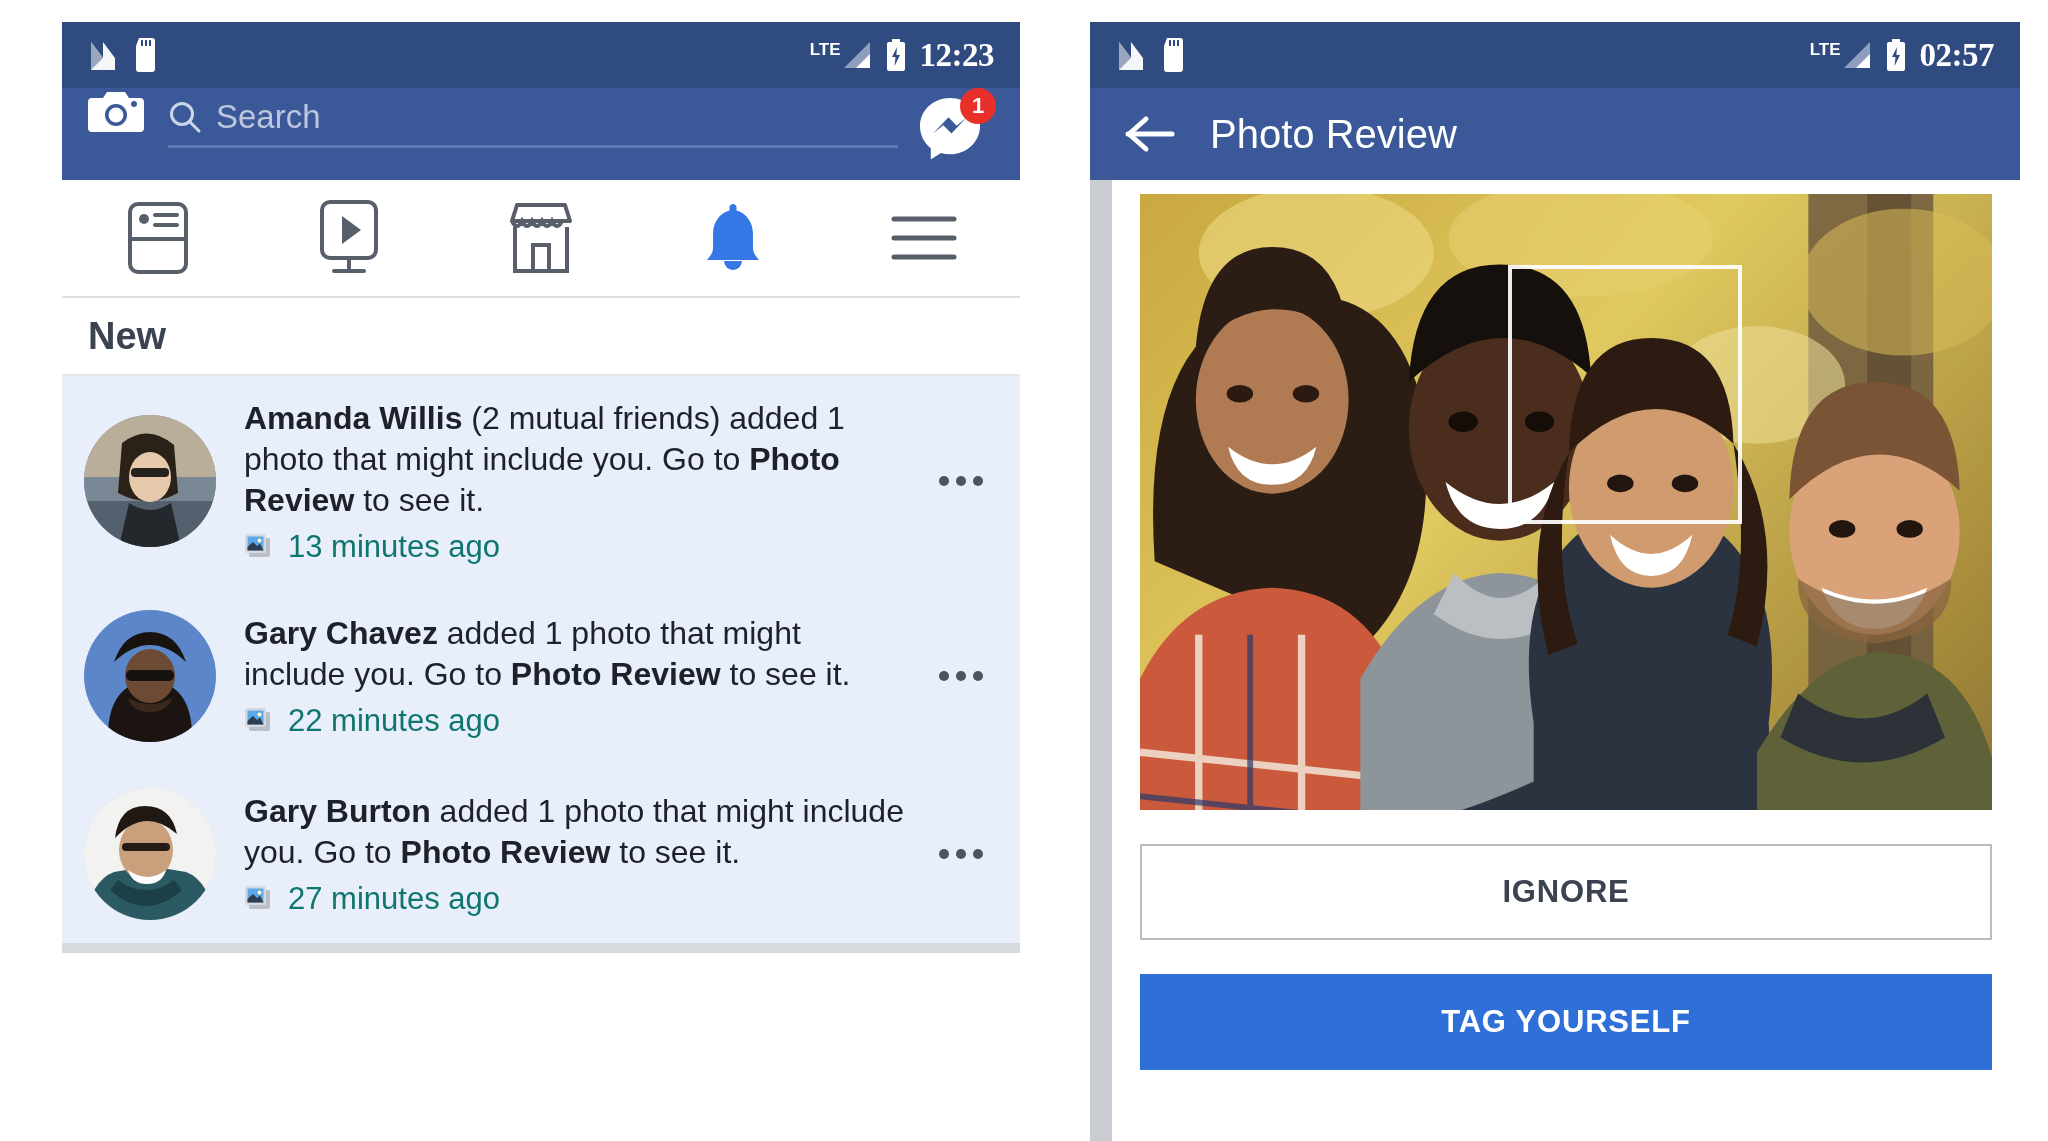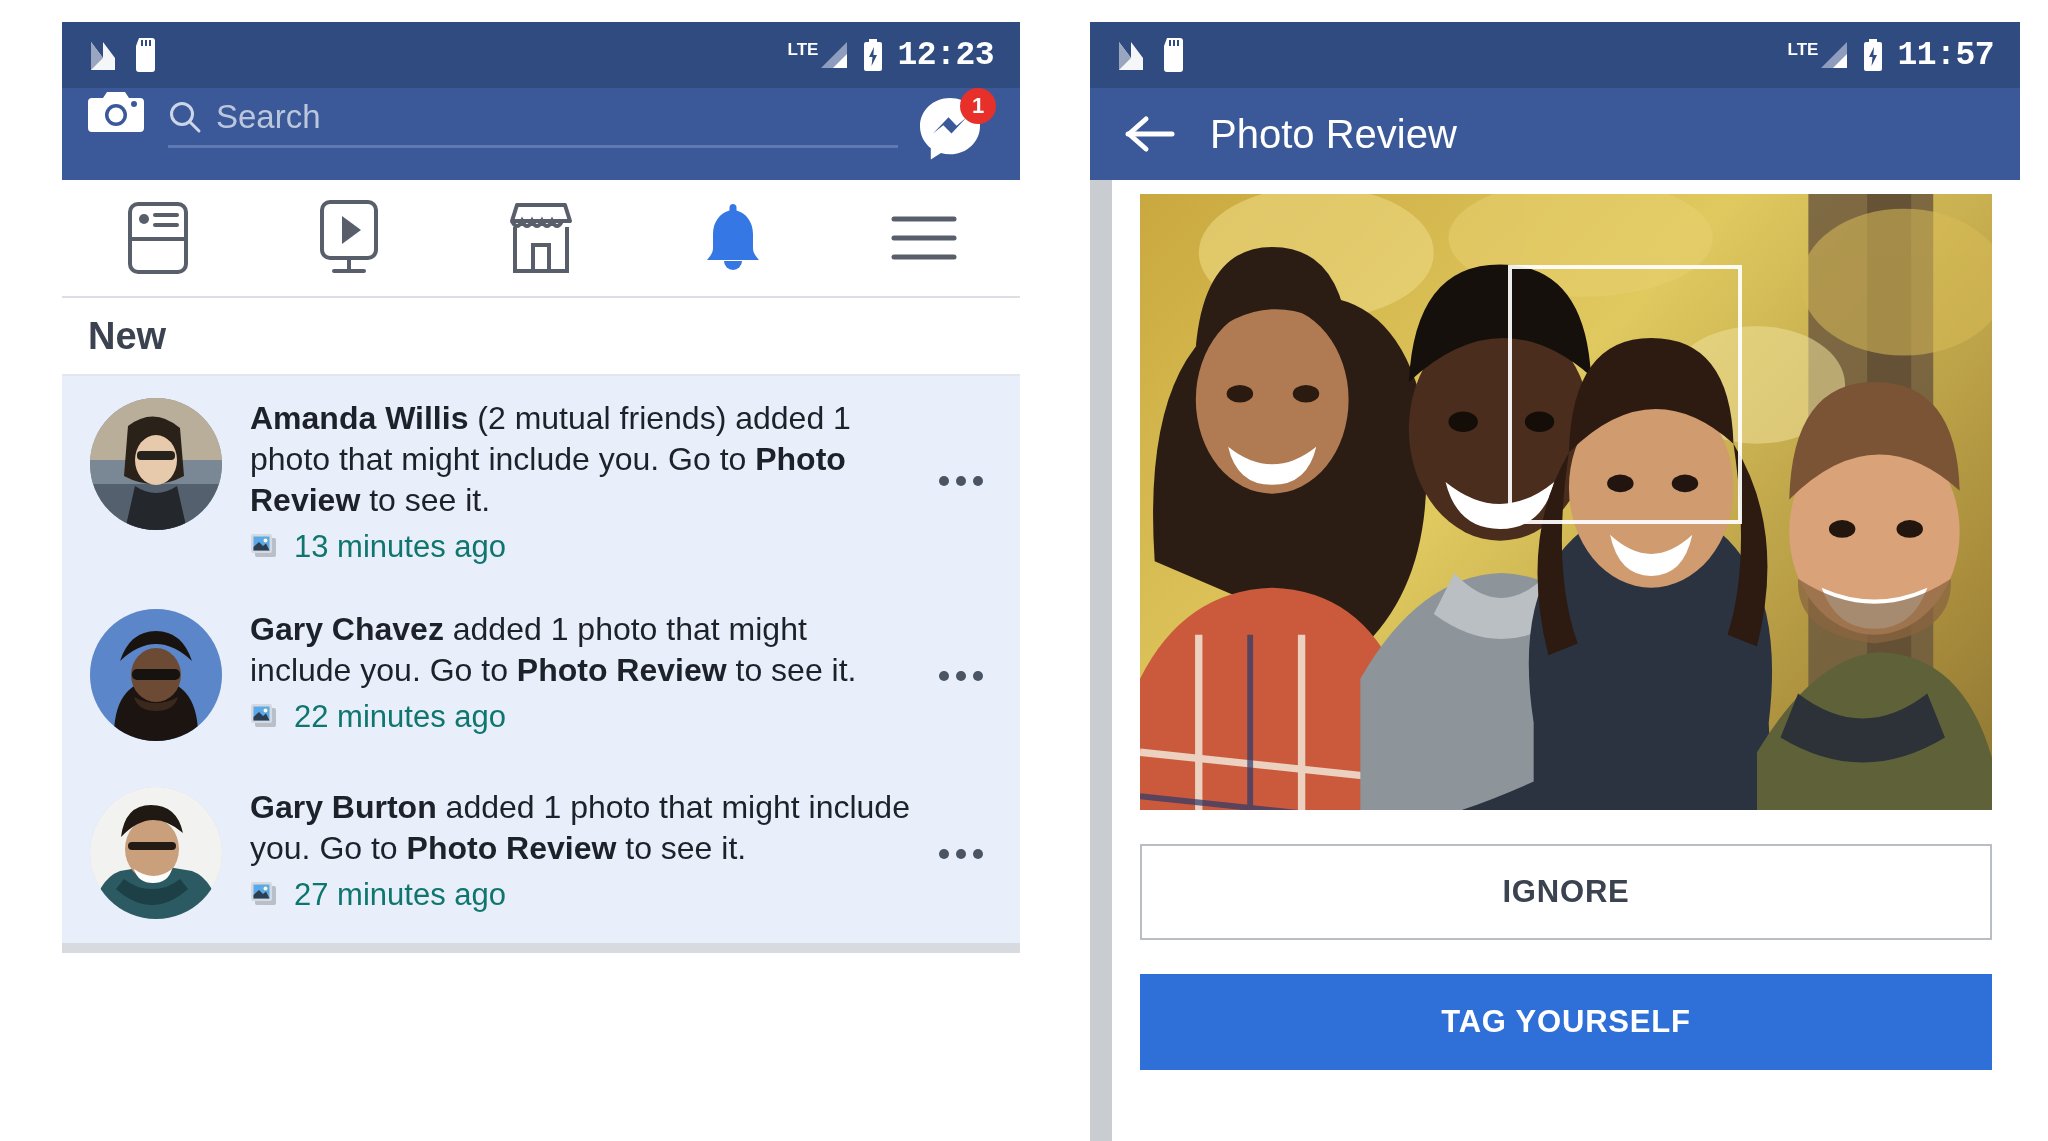--- a/index.html
+++ b/index.html
@@ -29,21 +29,21 @@
     padding: 0 26px;
     color: #fff;
   }
   .status-left { display: flex; align-items: center; gap: 16px; }
   .status-right {
     margin-left: auto;
     display: flex; align-items: center; gap: 14px;
   }
   .status-clock {
     font-size: 33px; font-weight: bold; letter-spacing: -0.5px;
-    font-family: Liberation Mono, monospace;
+    font-family: Liberation Serif, serif;
   }
   .ico-n  { width: 30px; height: 34px; display:block; }
   .ico-sd { width: 24px; height: 34px; display:block; }
   .ico-lte{ display:flex; align-items:flex-end; gap:1px; }
   .lte-txt{ font-size: 17px; font-weight: bold; line-height: 1; margin-bottom: 12px;}
   .ico-batt{ width: 20px; height: 32px; display:block; }
 
   
   .fb-bar {
     height: 92px;
@@ -102,25 +102,24 @@
     display: flex; align-items: center;
     padding-left: 26px;
     background: #fff;
     border-bottom: 2px solid #e3e6ea;
   }
   .section-head span { font-size: 38px; font-weight: bold; color: #3b4250; }
 
   
   .notif-list { background: #e9eefb; }
   .notif-row {
-    display: flex; 
+    display: flex; align-items: center;
     padding: 22px 26px 22px 22px;
     background: #e9eefb;
     min-height: 178px;
-    margin-left: 6px;
   }
   .avatar {
     width: 132px; height: 132px; border-radius: 50%;
     flex: none; overflow: hidden; position: relative;
     background: #cfd6e4;
   }
   .avatar .face { position: absolute; inset: 0; }
   .notif-body { flex: 1; padding: 0 18px 0 28px; }
   .notif-text {
     font-size: 32px; line-height: 1.28; color: #1d2129;
@@ -433,21 +432,21 @@
           <svg width="30" height="30" viewBox="0 0 30 30">
             <path d="M28 2 L28 28 L2 28 Z" fill="#8e9cbd"></path>
             <path d="M28 14 L28 28 L14 28 Z" fill="#ffffff"></path>
           </svg>
         </div>
         <svg class="ico-batt" viewBox="0 0 20 32">
           <rect x="6" y="0" width="8" height="3" fill="#fff"></rect>
           <rect x="1" y="3" width="18" height="29" rx="2" fill="#fff"></rect>
           <path d="M11 8 L6 18 h3.5 L8.5 27 L14 16 h-3.6 Z" fill="#2f4b7f"></path>
         </svg>
-        <span class="status-clock">11:57</span>
+        <span class="status-clock">02:57</span>
       </div>
     </div>
 
     <div class="pr-bar">
       <svg class="back-arrow" viewBox="0 0 52 40">
         <line x1="4" y1="20" x2="48" y2="20" stroke="#fff" stroke-width="5" stroke-linecap="round"></line>
         <polyline points="22,5 5,20 22,35" fill="none" stroke="#fff" stroke-width="5" stroke-linecap="round" stroke-linejoin="round"></polyline>
       </svg>
       <span class="pr-title">Photo Review</span>
     </div>

